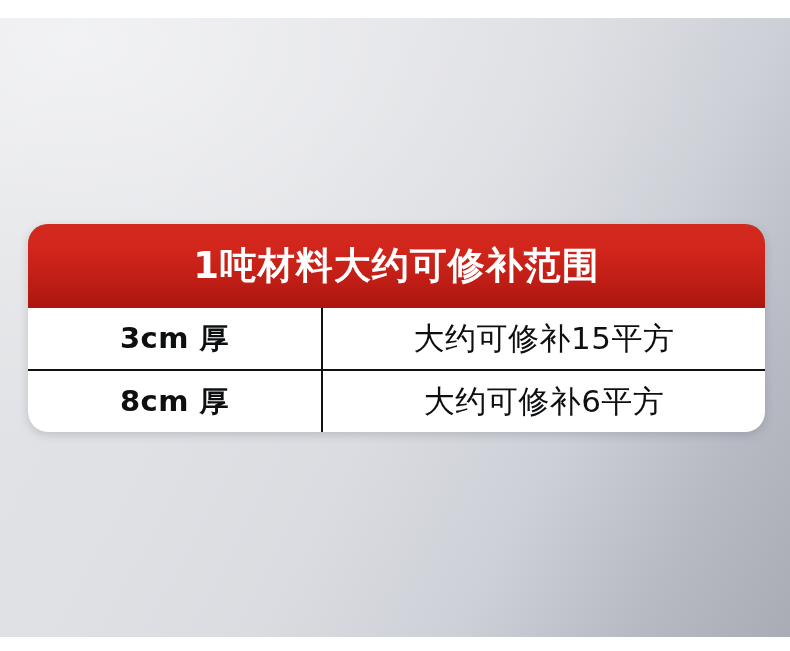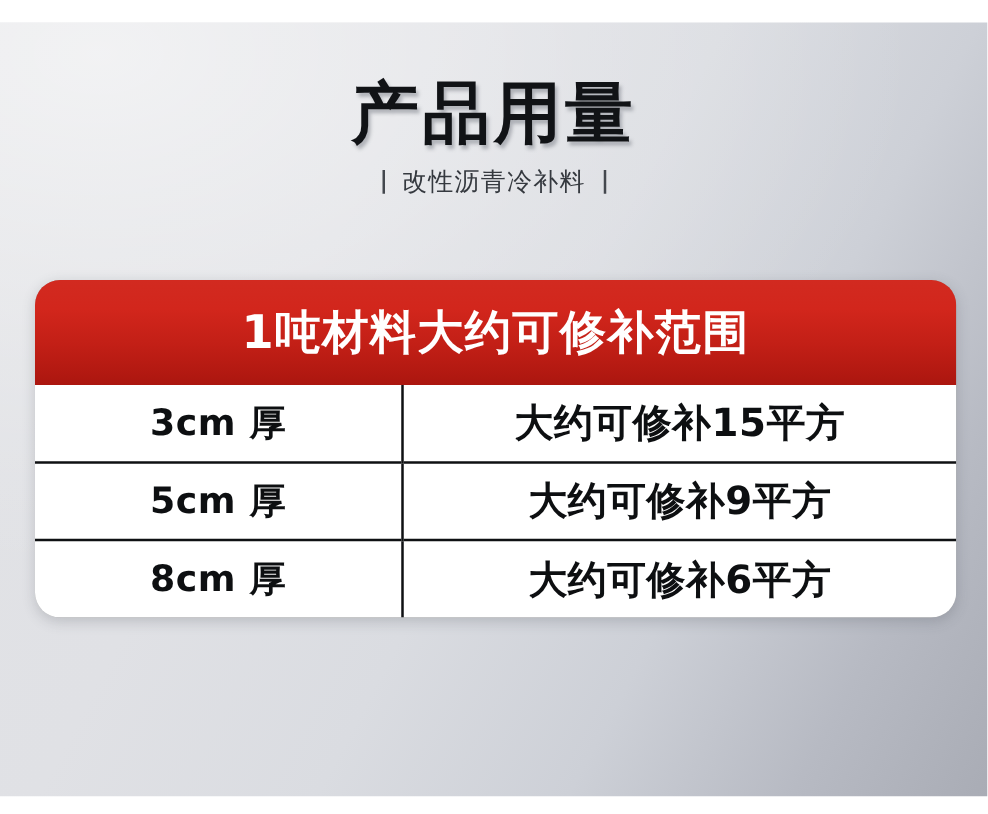--- a/index.html
+++ b/index.html
@@ -142,57 +142,45 @@
   }
   .col-thickness {
     width: 293px;
     border-right: 2px solid #0f1113;
     font-size: 29px;
     font-weight: 600;
     letter-spacing: 0.5px;
   }
   .col-coverage {
     font-size: 31px;
-    font-weight: 700;
+    font-weight: 400;
     letter-spacing: 0.5px;
   }
 </style>
 </head>
 <body>
 
 <div class="page">
 
   <div class="backdrop"></div>
 
-  <div class="heading">
-    <div class="page-title">产品用量</div>
-    <div class="subtitle-row">
-      <span class="subtitle-bar"></span>
-      <span class="subtitle-text">改性沥青冷补料</span>
-      <span class="subtitle-bar"></span>
-    </div>
-  </div>
 
   <div class="card">
 
     <div class="card-banner">
       <span class="banner-text">1吨材料大约可修补范围</span>
     </div>
 
     <table class="spec-table">
       <tbody>
         <tr>
           <td class="col-thickness">3cm  厚</td>
           <td class="col-coverage">大约可修补15平方</td>
         </tr>
         <tr>
-          <td class="col-thickness">5cm  厚</td>
-          <td class="col-coverage">大约可修补9平方</td>
-        </tr>
-        <tr>
           <td class="col-thickness">8cm  厚</td>
           <td class="col-coverage">大约可修补6平方</td>
         </tr>
       </tbody>
     </table>
 
   </div>
 
 </div>
 

